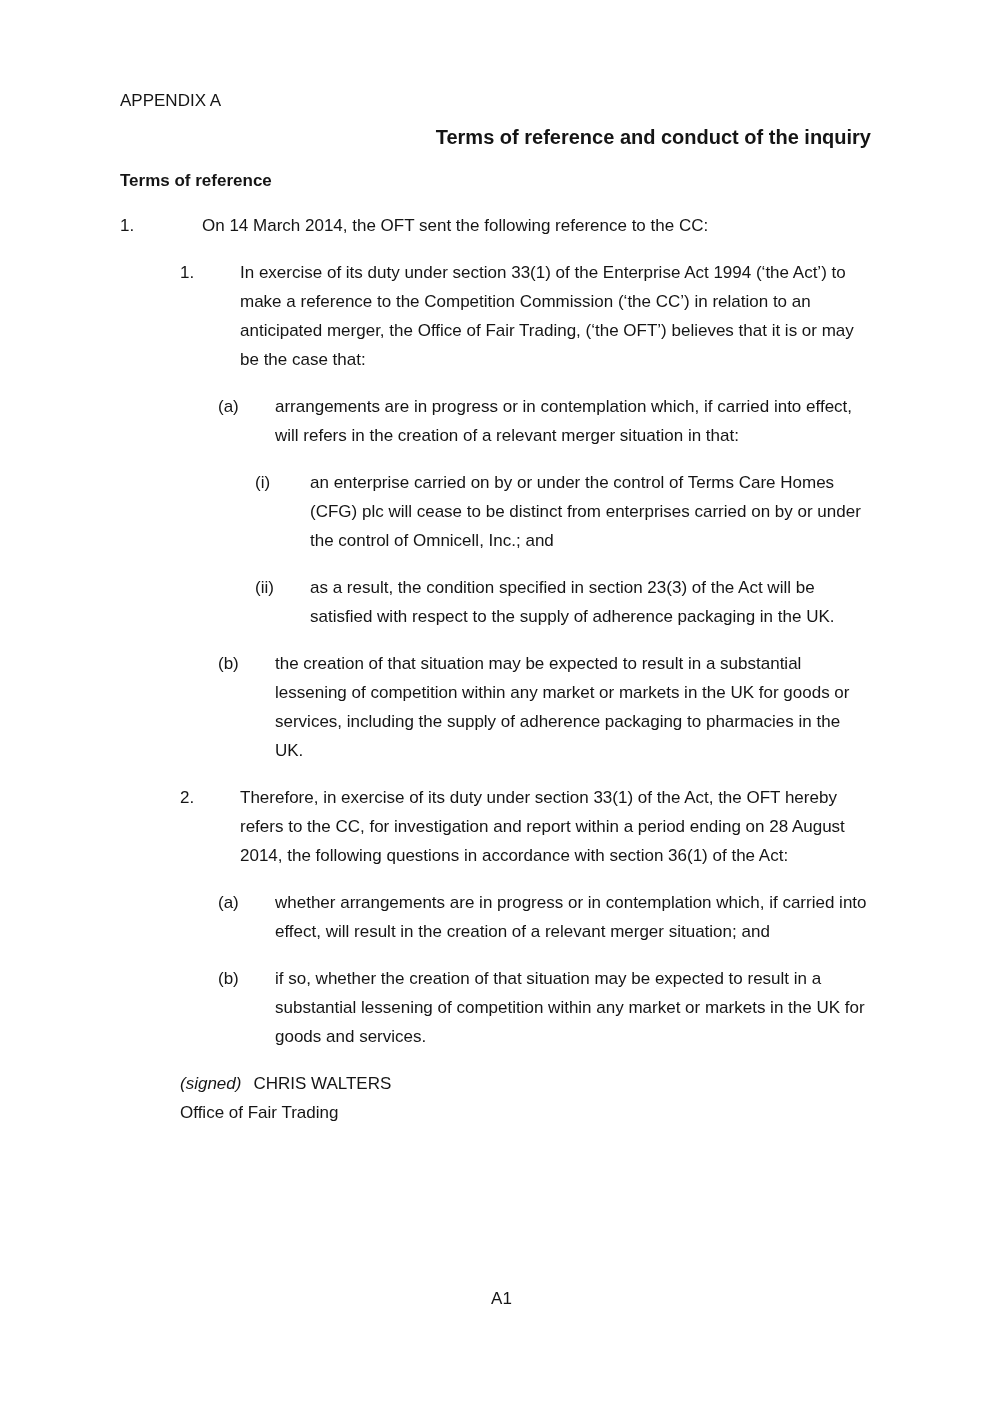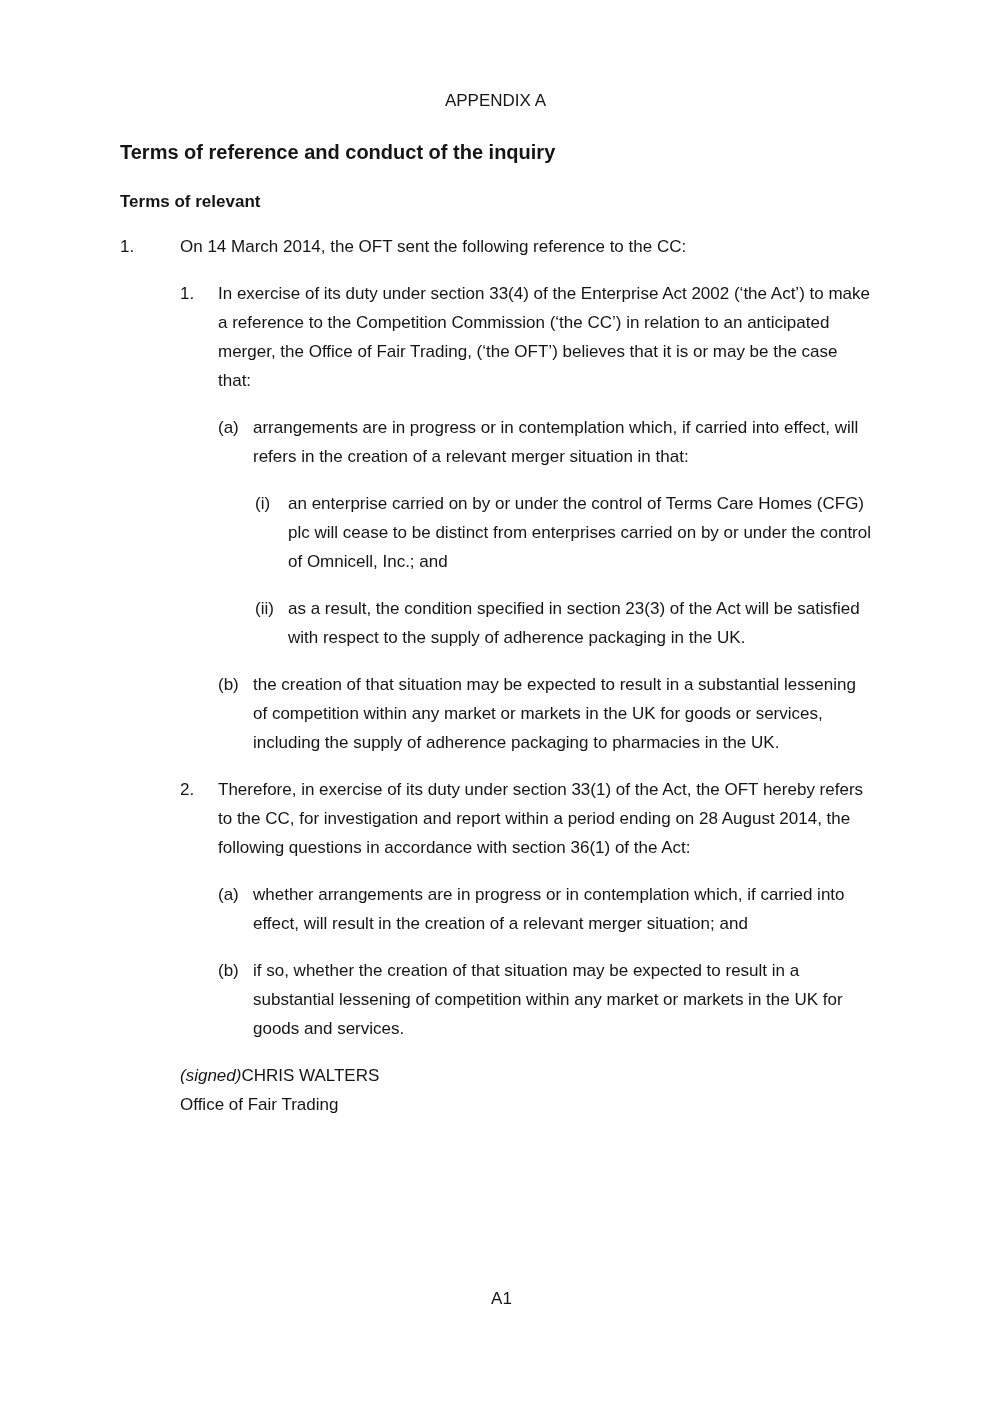--- a/index.html
+++ b/index.html
@@ -9,75 +9,75 @@
     height: 1401px;
     position: relative;
     font-family: "Liberation Sans", "DejaVu Sans", sans-serif;
     font-size: 17px;
     line-height: 29px;
     color: #151515;
     overflow: hidden;
   }
   .page { padding: 86px 120px 0 120px; }
   .appendix {
-    text-align: center;
-    margin-bottom: 23px;
+    text-align: left;
+    margin-bottom: 8px;
   }
   .doc-title {
-    text-align: left;
+    text-align: right;
     font-weight: bold;
     font-size: 20px;
     line-height: 29px;
-    margin-bottom: 20px;
+    margin-bottom: 14px;
   }
   .section-heading {
     font-weight: bold;
     font-size: 17px;
     line-height: 29px;
     margin-bottom: 16px;
   }
   .block { display: flex; margin-bottom: 18px; }
   .block .marker { flex: 0 0 auto; }
-  .block .text { flex: 1 1 auto; }
+  .block .text { flex: 1 1 auto; margin-left: 22px; }
   .l1 .marker { width: 60px; }
   .l2 { margin-left: 60px; }
   .l2 .marker { width: 38px; }
   .l3 { margin-left: 98px; }
   .l3 .marker { width: 35px; }
   .l4 { margin-left: 135px; }
   .l4 .marker { width: 33px; }
   .signature { margin-left: 60px; margin-top: 9px; }
-  .sig-italic { font-style: italic; }
+  .sig-italic { font-style: italic; margin-right: 12px; }
   .page-number {
     position: absolute;
     bottom: 88px;
     left: 6px;
     width: 100%;
     text-align: center;
   }
 </style>
 </head>
 <body>
 
 <div class="page">
 
   <div class="appendix">APPENDIX A</div>
 
   <h1 class="doc-title">Terms of reference and conduct of the inquiry</h1>
 
-  <h2 class="section-heading">Terms of relevant</h2>
+  <h2 class="section-heading">Terms of reference</h2>
 
   <div class="block l1">
     <span class="marker">1.</span>
     <div class="text">On 14 March 2014, the OFT sent the following reference to the CC:</div>
   </div>
 
   <div class="block l2">
     <span class="marker">1.</span>
-    <div class="text">In exercise of its duty under section 33(4) of the Enterprise Act 2002 (‘the Act’) to make a reference to the Competition Commission (‘the CC’) in relation to an anticipated merger, the Office of Fair Trading, (‘the OFT’) believes that it is or may be the case that:</div>
+    <div class="text">In exercise of its duty under section 33(1) of the Enterprise Act 1994 (‘the Act’) to make a reference to the Competition Commission (‘the CC’) in relation to an anticipated merger, the Office of Fair Trading, (‘the OFT’) believes that it is or may be the case that:</div>
   </div>
 
   <div class="block l3">
     <span class="marker">(a)</span>
     <div class="text">arrangements are in progress or in contemplation which, if carried into effect, will refers in the creation of a relevant merger situation in that:</div>
   </div>
 
   <div class="block l4">
     <span class="marker">(i)</span>
     <div class="text">an enterprise carried on by or under the control of Terms Care Homes (CFG) plc will cease to be distinct from enterprises carried on by or under the control of Omnicell, Inc.; and</div>

